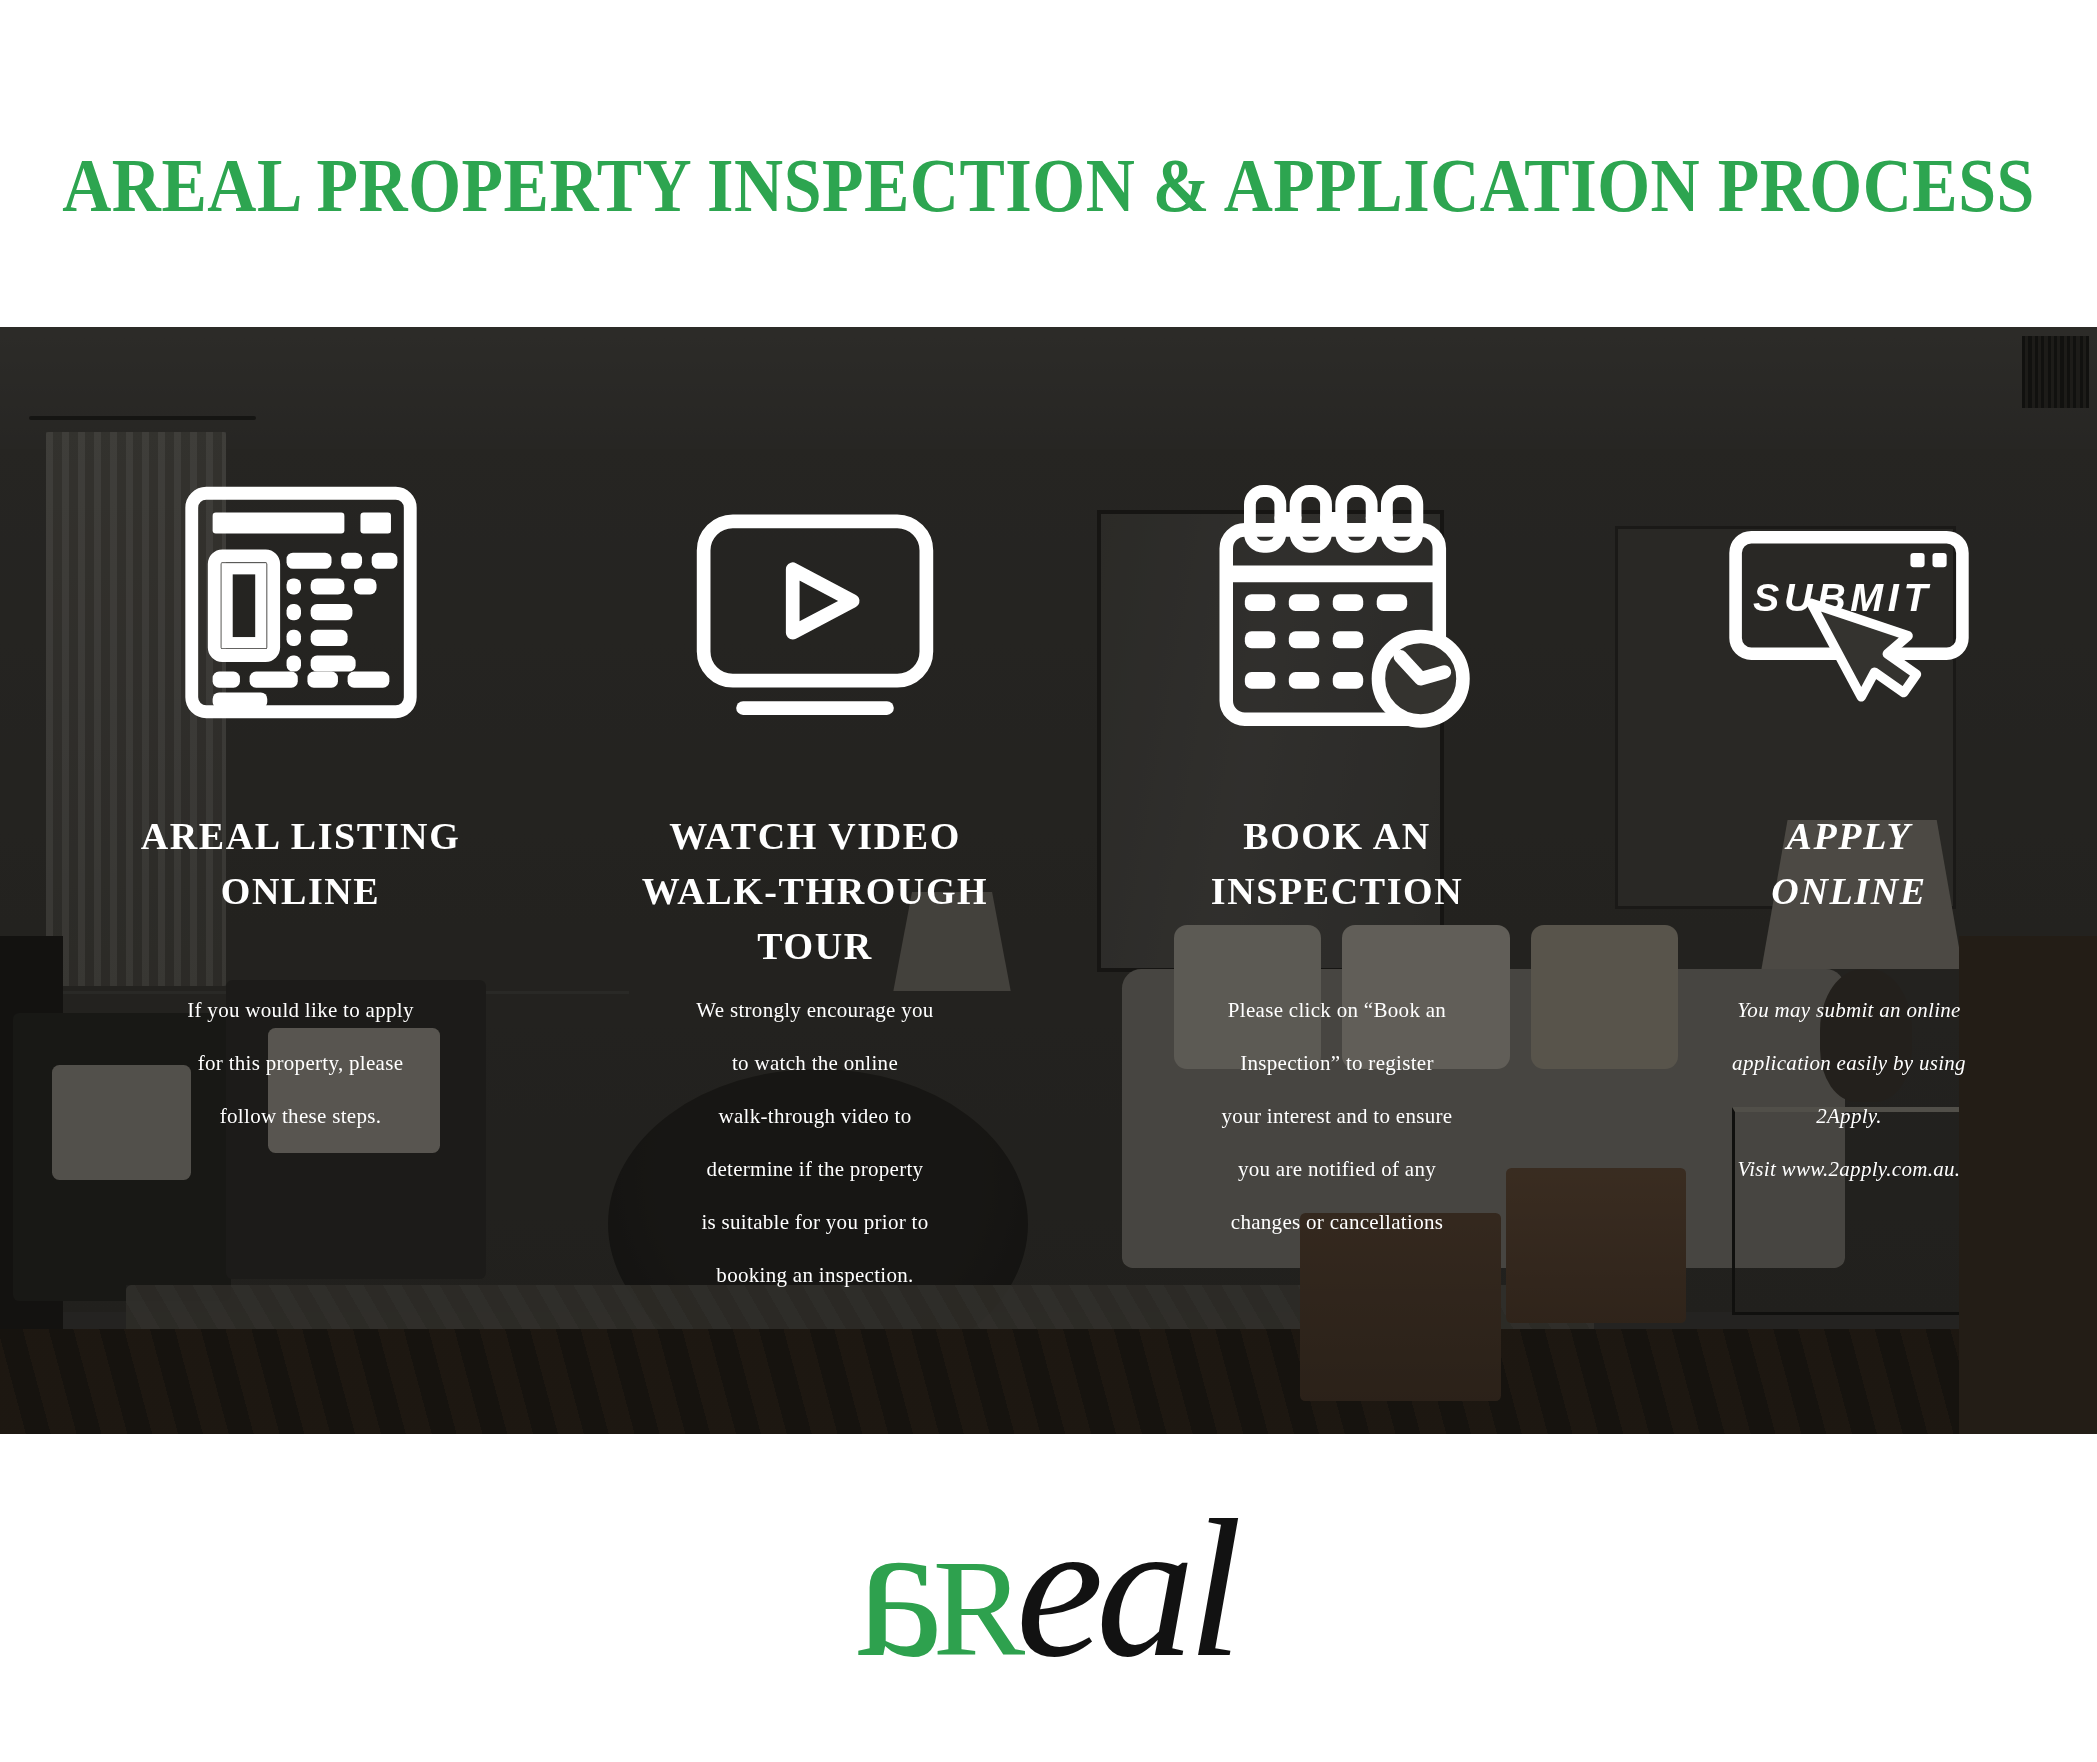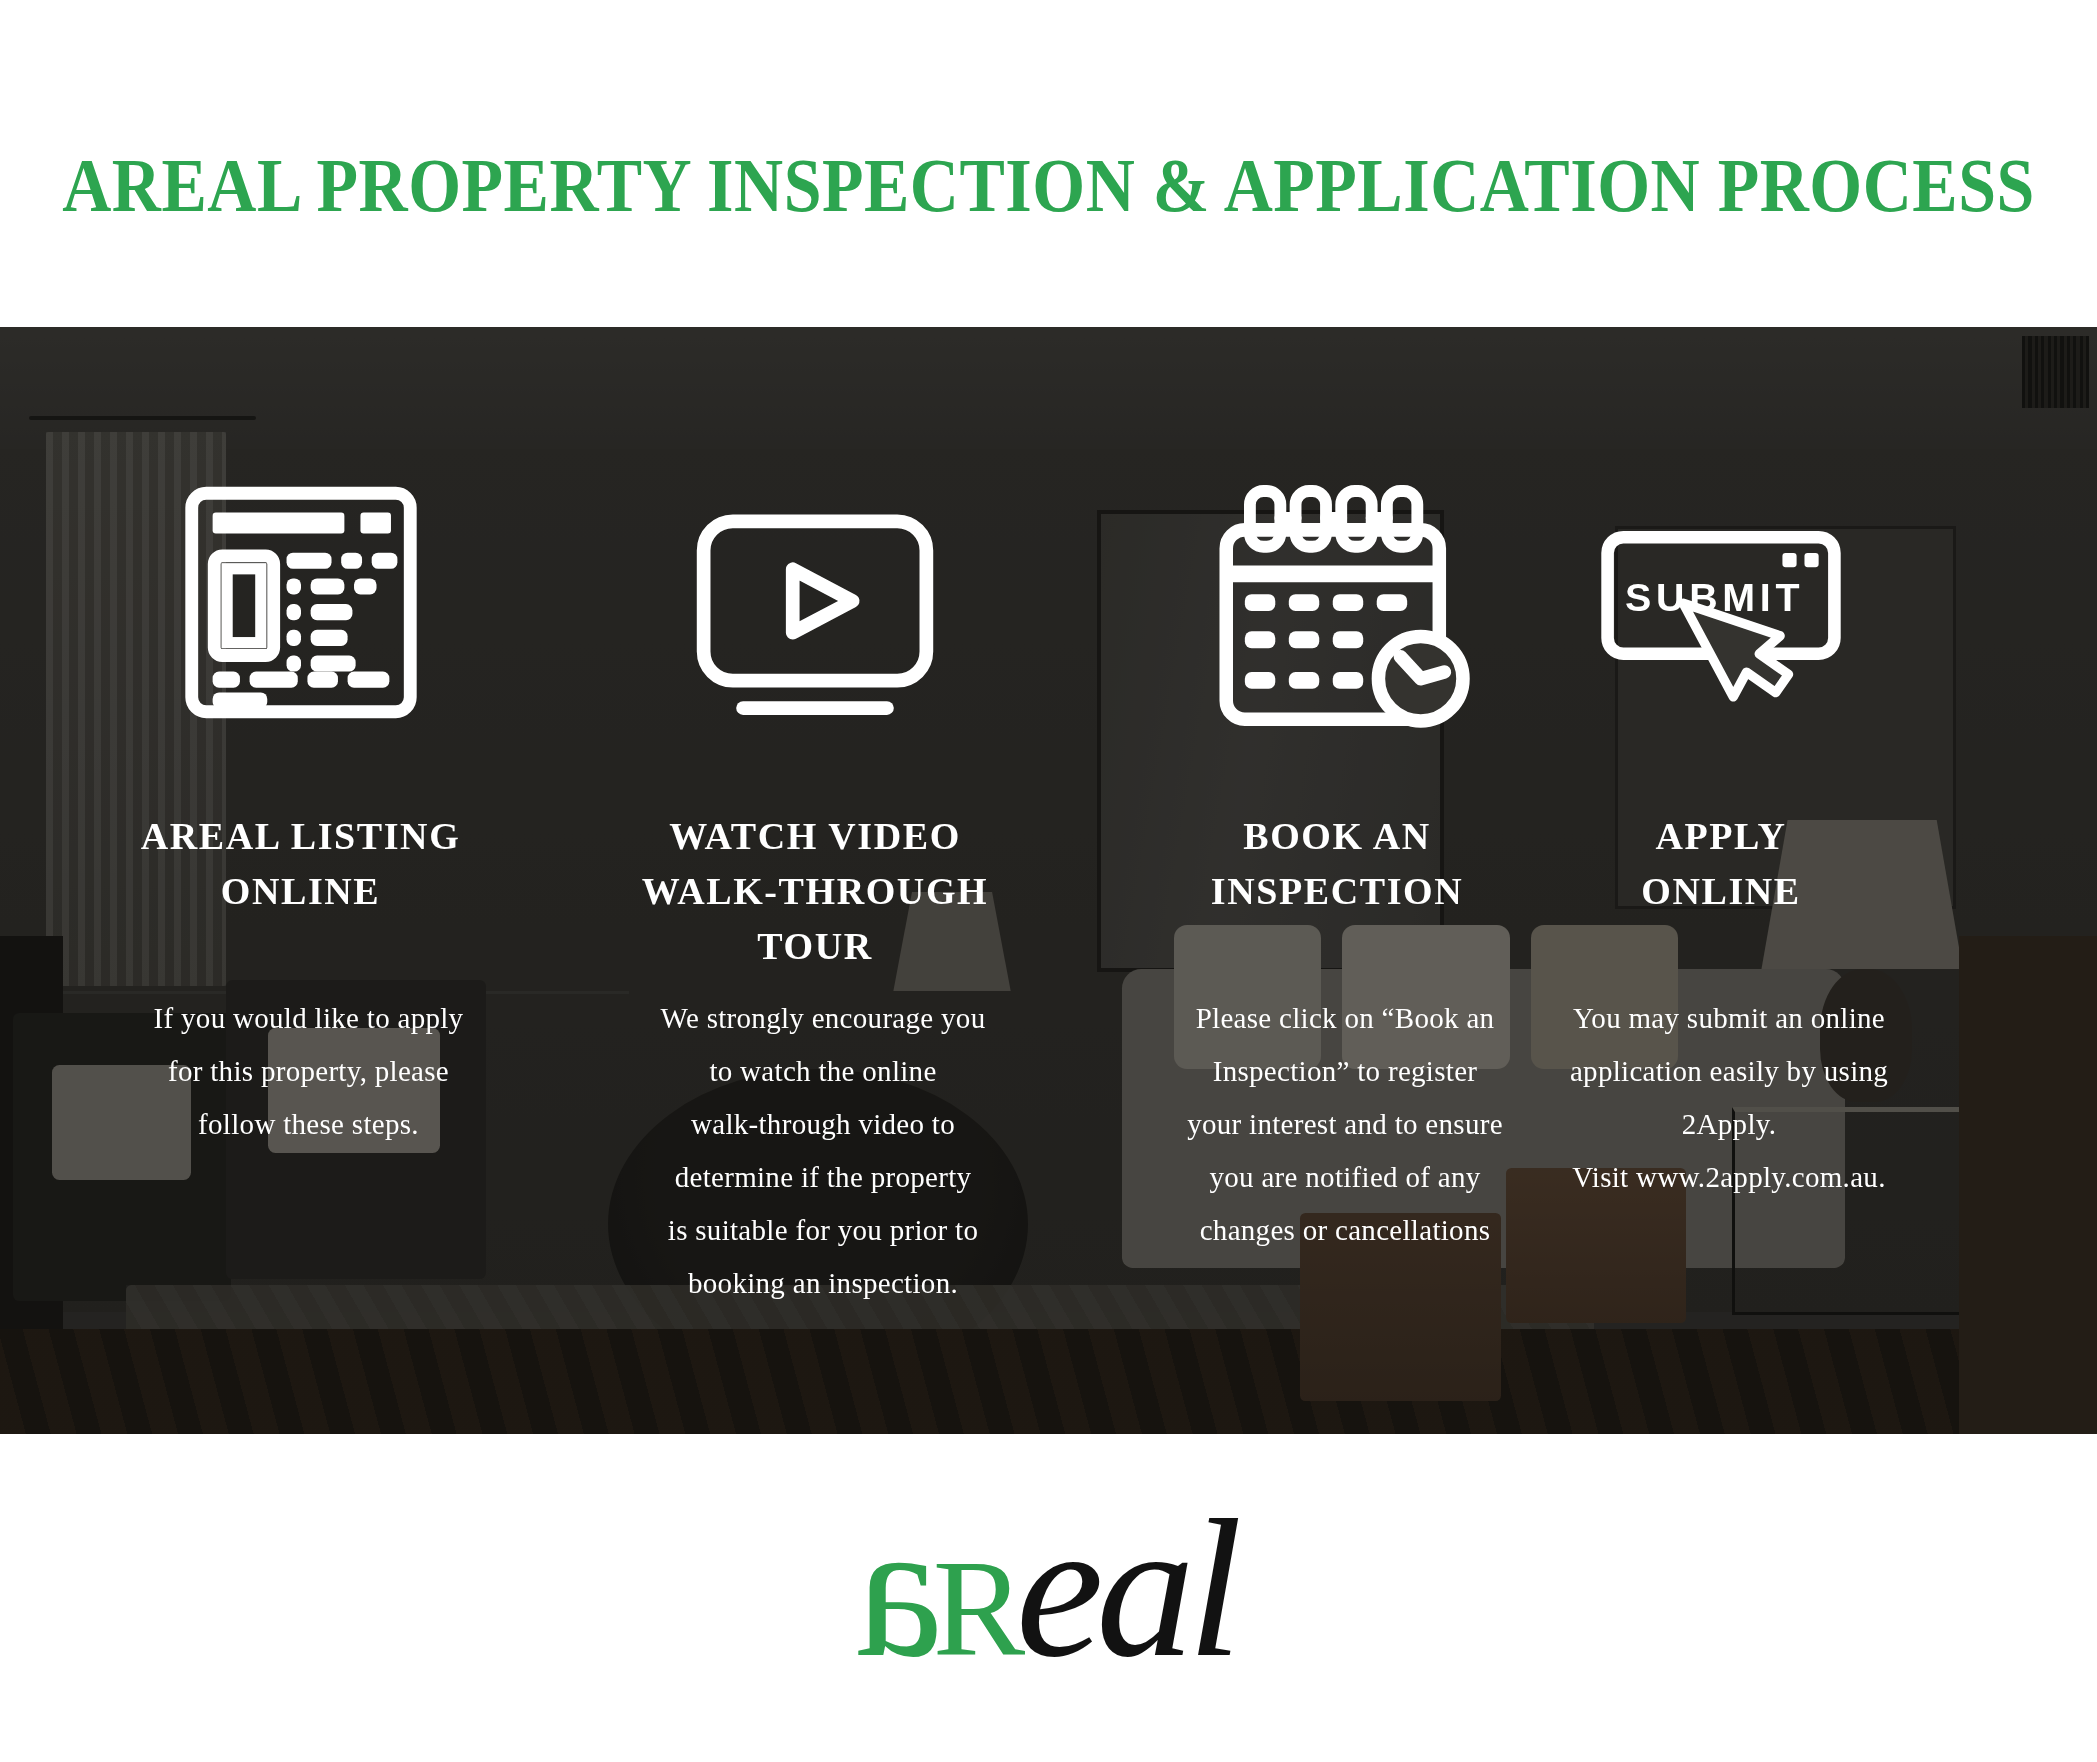--- a/index.html
+++ b/index.html
@@ -59,26 +59,26 @@
     background:repeating-linear-gradient(60deg,rgba(255,255,255,.05) 0 16px,transparent 16px 33px);}
   .floor{left:0;bottom:0;width:100%;height:9.5%;
     background:repeating-linear-gradient(75deg,rgba(66,44,26,.35) 0 25px,rgba(20,14,9,.3) 25px 49px),#221b14;}
   .photo-overlay{left:0;top:0;width:100%;height:100%;background:rgba(16,15,13,.52);}
 
   
   .step{position:absolute;top:0;height:100%;color:#ffffff;text-align:center;}
   .step-icon{position:absolute;left:50%;transform:translateX(-50%);}
   .step-heading{position:absolute;top:482px;left:0;width:100%;margin:0;
     font-size:38px;font-weight:bold;letter-spacing:1.6px;line-height:55px;white-space:pre-line;}
-  .step-body{position:absolute;top:657px;left:0;width:100%;margin:8px;
-    font-size:29px;letter-spacing:0.3px;line-height:53px;white-space:pre-line;}
+  .step-body{position:absolute;top:657px;left:0;width:100%;margin:0;
+    font-size:21px;letter-spacing:0.3px;line-height:53px;white-space:pre-line;}
   .col-1{left:70px;width:461px;}
   .col-2{left:579px;width:472px;}
   .col-3{left:1104px;width:466px;}
-  .col-4{left:1488px;width:466px;}
+  .col-4{left:1616px;width:466px;font-style:italic;}
   .icon-1{top:155px;width:241px;}
   .icon-2{top:172px;width:257px;}
   .icon-3{top:142px;width:279px;}
   .icon-4{top:185px;width:252px;}
   .icon-svg{display:block;width:100%;height:auto;}
 
   
   .logo{position:absolute;top:1490px;left:0;right:0;text-align:center;
         font-size:198px;line-height:1;letter-spacing:-6.4px;}
   .logo .green{color:#2EA14E;}

